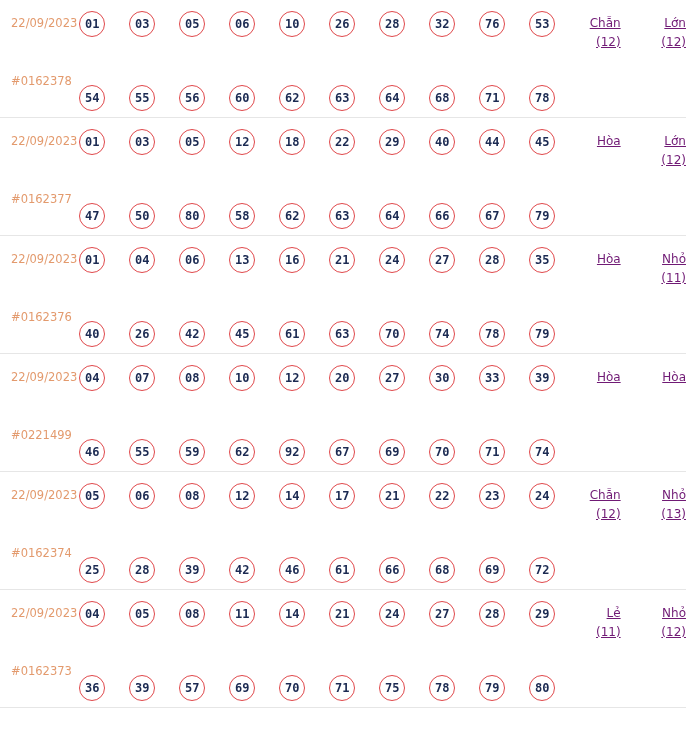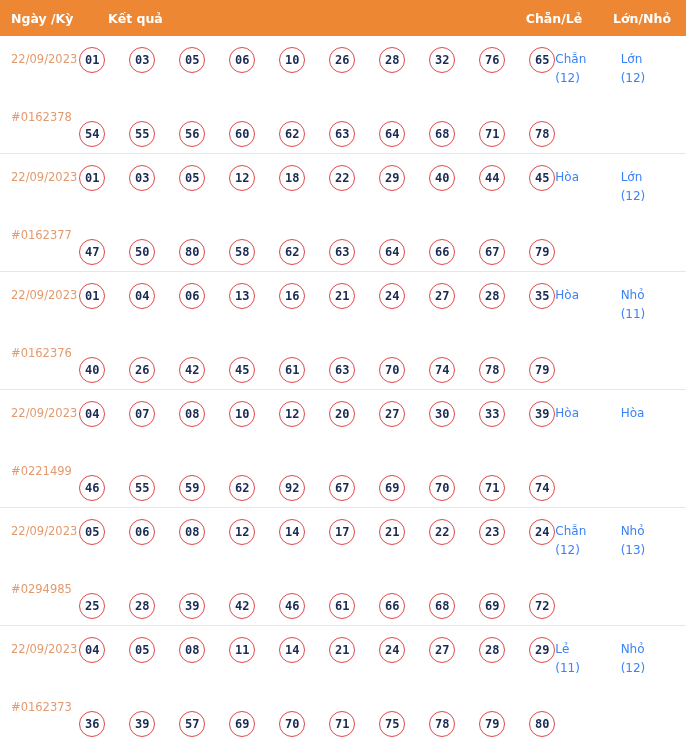--- a/index.html
+++ b/index.html
@@ -76,57 +76,52 @@
     font-weight: bold;
     display: flex;
     align-items: center;
     justify-content: center;
     line-height: 1;
     flex: 0 0 auto;
   }
 
   .c-ce, .c-bs {
     width: 88px;
-    text-align: left;
-    color: #3b82f6;
+    text-align: right;
+    color: #701a75;
     font-size: 12px;
     line-height: 19px;
     padding-top: 3px;
     font-family: "DejaVu Sans", sans-serif;
+    text-decoration: underline;
   }
   .c-ce .cnt, .c-bs .cnt { display: block; }
   .c-ce .cnt:empty, .c-bs .cnt:empty { display: none; }
 </style>
 </head>
 <body>
 
 <div id="page">
 
-  <div class="thead">
-    <div class="th-date">Ngày /Kỳ</div>
-    <div class="th-result">Kết quả</div>
-    <div class="th-ce">Chẵn/Lẻ</div>
-    <div class="th-bs">Lớn/Nhỏ</div>
-  </div>
 
   <div id="rows-container">
       <div class="row">
         <div class="c-date"><span>22/09/2023</span><span class="id">#0162378</span></div>
         <div class="c-result">
           <div class="balls-line">
             <div class="ball">01</div>
             <div class="ball">03</div>
             <div class="ball">05</div>
             <div class="ball">06</div>
             <div class="ball">10</div>
             <div class="ball">26</div>
             <div class="ball">28</div>
             <div class="ball">32</div>
             <div class="ball">76</div>
-            <div class="ball">65</div>
+            <div class="ball">53</div>
           </div>
           <div class="balls-line">
             <div class="ball">54</div>
             <div class="ball">55</div>
             <div class="ball">56</div>
             <div class="ball">60</div>
             <div class="ball">62</div>
             <div class="ball">63</div>
             <div class="ball">64</div>
             <div class="ball">68</div>
@@ -224,21 +219,21 @@
             <div class="ball">69</div>
             <div class="ball">70</div>
             <div class="ball">71</div>
             <div class="ball">74</div>
           </div>
         </div>
         <div class="c-ce"><span>Hòa</span></div>
         <div class="c-bs"><span>Hòa</span></div>
       </div>
       <div class="row">
-        <div class="c-date"><span>22/09/2023</span><span class="id">#0294985</span></div>
+        <div class="c-date"><span>22/09/2023</span><span class="id">#0162374</span></div>
         <div class="c-result">
           <div class="balls-line">
             <div class="ball">05</div>
             <div class="ball">06</div>
             <div class="ball">08</div>
             <div class="ball">12</div>
             <div class="ball">14</div>
             <div class="ball">17</div>
             <div class="ball">21</div>
             <div class="ball">22</div>

